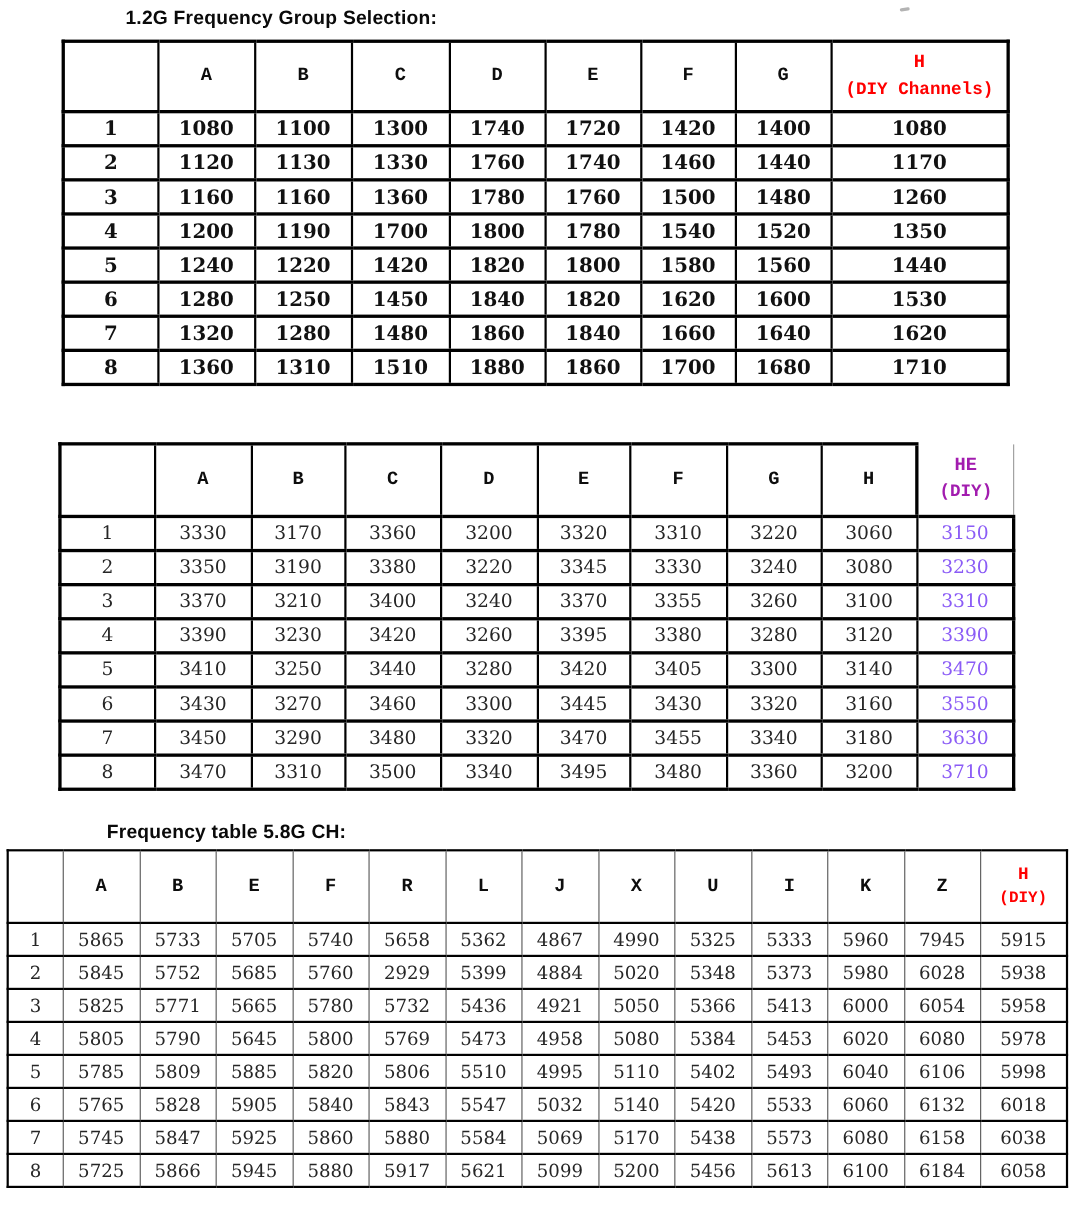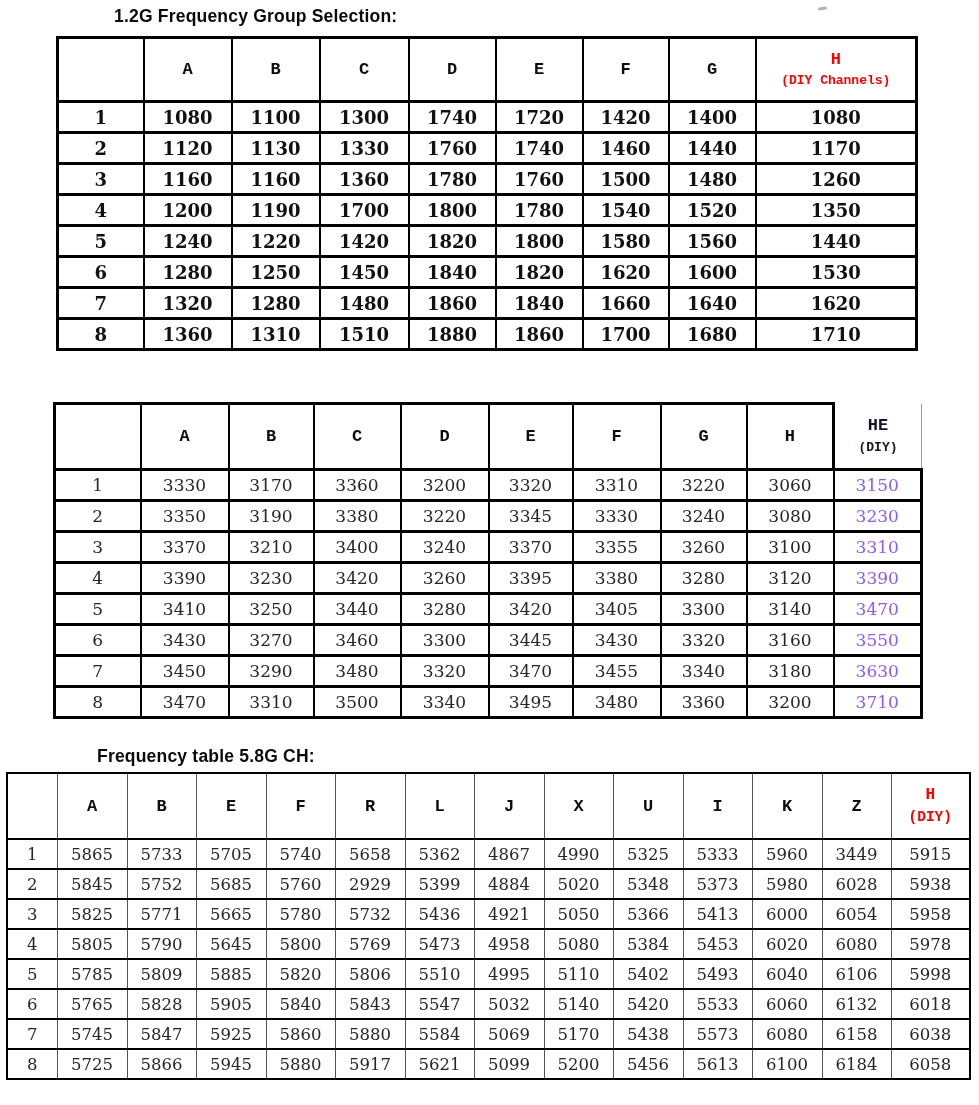--- a/index.html
+++ b/index.html
@@ -13,38 +13,38 @@
   #title-3{left:97px;top:746px;}
 
   table.ftable{position:absolute;border-collapse:collapse;table-layout:fixed;
                font-family:"DejaVu Serif","Liberation Serif",serif;}
   .ftable th,.ftable td{text-align:center;vertical-align:middle;padding:0;overflow:hidden;}
 
   
   .ftable thead th{font-family:"Liberation Mono",monospace;font-weight:700;font-size:17px;color:#0d0d0d;}
   .diy-head{line-height:1.45;}
   .diy-head .l1{font-size:17px;}
-  .diy-head .l2{font-size:13px;}
+  .diy-head .l2{font-size:16px;}
 
   
   #table-1{left:56px;top:36px;}
   #table-1 th,#table-1 td{border:2px solid #000;border-top-width:3px;border-bottom-width:3px;}
   #table-1 tr>*:first-child{border-left-width:3px;}
   #table-1 tr>*:last-child{border-right-width:3px;}
   #table-1 thead th{height:61px;}
   #table-1 tbody th,#table-1 tbody td{height:28px;font-size:18px;font-weight:700;color:#111;}
   #table-1 .diy-head{color:#ff0000;}
 
   
   #table-2{left:53px;top:402px;}
   #table-2 th,#table-2 td{border:2px solid #000;border-top-width:3px;border-bottom-width:3px;}
   #table-2 tr>*:first-child{border-left-width:3px;}
   #table-2 tr>*:last-child{border-right-width:3px;}
   #table-2 thead th{height:63px;}
-  #table-2 thead th.diy-head{border-top-style:hidden;border-right:1px solid #999;border-left-width:3px;color:#0f172a;}
+  #table-2 thead th.diy-head{border-top-style:hidden;border-right:1px solid #999;border-left-width:3px;color:#a21caf;}
   #table-2 tbody th,#table-2 tbody td{height:28px;font-size:17px;font-weight:400;color:#262626;}
   #table-2 tbody td.diy-val{color:#8b5cf6;}
 
   
   #table-3{left:6px;top:772px;}
   #table-3 th,#table-3 td{border:1px solid #555;border-top:2px solid #000;border-bottom:2px solid #000;}
   #table-3 tr>*:first-child{border-left:2px solid #000;}
   #table-3 tr>*:last-child{border-right:2px solid #000;}
   #table-3 thead th{height:64px;}
   #table-3 thead th.diy-head{color:#ff0000;}
@@ -359,21 +359,21 @@
           <td>5733</td>
           <td>5705</td>
           <td>5740</td>
           <td>5658</td>
           <td>5362</td>
           <td>4867</td>
           <td>4990</td>
           <td>5325</td>
           <td>5333</td>
           <td>5960</td>
-          <td>3449</td>
+          <td>7945</td>
           <td class="diy-val">5915</td>
         </tr>
         <tr>
           <th>2</th>
           <td>5845</td>
           <td>5752</td>
           <td>5685</td>
           <td>5760</td>
           <td>2929</td>
           <td>5399</td>

